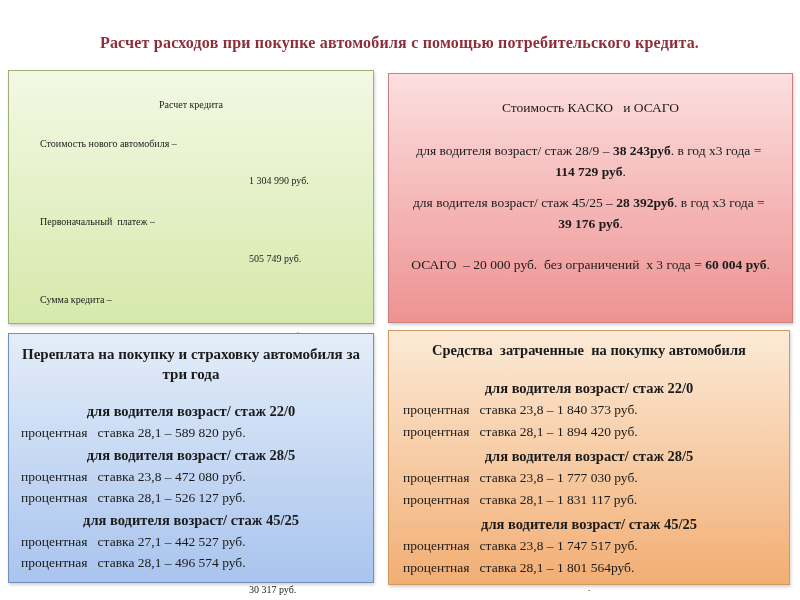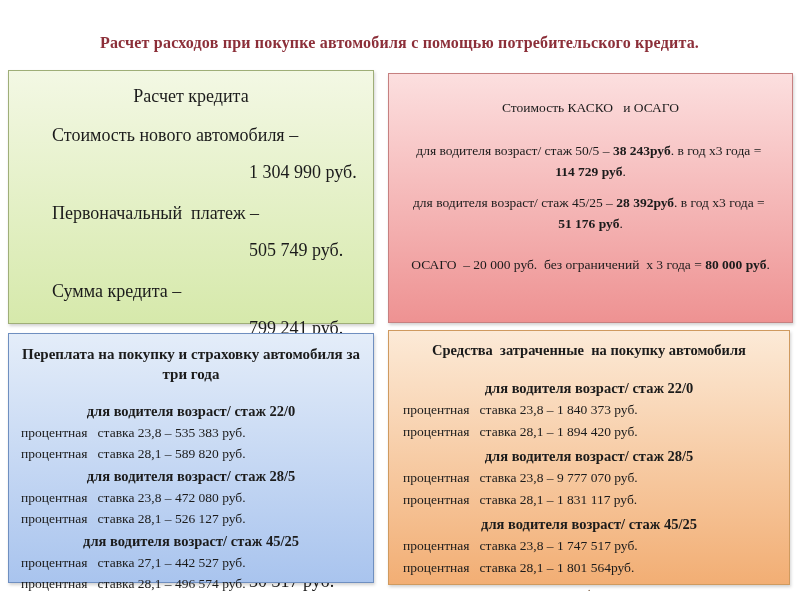--- a/index.html
+++ b/index.html
@@ -14,21 +14,21 @@
   }
   .panel{
     position:absolute;box-sizing:border-box;
     box-shadow:1px 2px 3px rgba(0,0,0,.18);
   }
   
   .panel-credit{
     left:8px;top:70px;width:366px;height:254px;
     border:1.5px solid var(--green_border,#9fae78);
     background:linear-gradient(to bottom,var(--green_top,#f3f8e4),var(--green_bottom,#d6e9ab));
-    padding:16px 8px 0;font-size:18px;line-height:19.5px;
+    padding:24px 8px 0;font-size:10px;line-height:19.5px;
   }
   .panel-credit .p-title{text-align:center;white-space:pre-wrap;}
   .krow{position:relative;padding-left:8px;white-space:pre-wrap;}
   .krow .kval{position:absolute;left:232px;top:16px;white-space:pre-wrap;margin-top:40px;}
   .kspacer{height:19.5px;}
   
   .panel-insurance{
     left:388px;top:73px;width:405px;height:250px;
     border:1.5px solid var(--pink_border,#c68080);
     background:linear-gradient(to bottom,var(--pink_top,#fcdfdf),var(--pink_bottom,#ee9292));
@@ -105,30 +105,29 @@
     </div>
     <div class="krow">
       
       <span class="kval">292  172 руб.</span>
     </div>
 
   </div>
 
   <div class="panel panel-insurance">
     <div class="p-title">Стоимость КАСКО   и ОСАГО</div>
-    <p class="ins-par"><span>для водителя возраст/ стаж 50/5 – </span><span class="b">38 243руб</span><span>. в год х3 года = </span><br><span class="b">114 729 руб</span><span>.</span></p>
-    <p class="ins-par"><span>для водителя возраст/ стаж 45/25 – </span><span class="b">28 392руб</span><span>. в год х3 года = </span><br><span class="b">51 176 руб</span><span>.</span></p>
-    <p class="ins-par"><span>ОСАГО  – 20 000 руб.  без ограничений  х 3 года = </span><span class="b">80 000 руб</span><span>.</span></p>
+    <p class="ins-par"><span>для водителя возраст/ стаж 28/9 – </span><span class="b">38 243руб</span><span>. в год х3 года = </span><br><span class="b">114 729 руб</span><span>.</span></p>
+    <p class="ins-par"><span>для водителя возраст/ стаж 45/25 – </span><span class="b">28 392руб</span><span>. в год х3 года = </span><br><span class="b">39 176 руб</span><span>.</span></p>
+    <p class="ins-par"><span>ОСАГО  – 20 000 руб.  без ограничений  х 3 года = </span><span class="b">60 004 руб</span><span>.</span></p>
   </div>
 
   <div class="panel panel-overpay">
     <div class="p-title">Переплата на покупку и страховку автомобиля за три года</div>
     <div>
       <div class="grp-header">для водителя возраст/ стаж 22/0</div>
-      <div class="rate-line">процентная   ставка 23,8 – 535 383 руб.</div>
       <div class="rate-line">процентная   ставка 28,1 – 589 820 руб.</div>
     </div>
     <div>
       <div class="grp-header">для водителя возраст/ стаж 28/5</div>
       <div class="rate-line">процентная   ставка 23,8 – 472 080 руб.</div>
       <div class="rate-line">процентная   ставка 28,1 – 526 127 руб.</div>
     </div>
     <div>
       <div class="grp-header">для водителя возраст/ стаж 45/25</div>
       <div class="rate-line">процентная   ставка 27,1 – 442 527 руб.</div>
@@ -138,21 +137,21 @@
 
   <div class="panel panel-total">
     <div class="p-title">Средства  затраченные  на покупку автомобиля</div>
     <div>
       <div class="grp-header">для водителя возраст/ стаж 22/0</div>
       <div class="rate-line">процентная   ставка 23,8 – 1 840 373 руб.</div>
       <div class="rate-line">процентная   ставка 28,1 – 1 894 420 руб.</div>
     </div>
     <div>
       <div class="grp-header">для водителя возраст/ стаж 28/5</div>
-      <div class="rate-line">процентная   ставка 23,8 – 9 777 070 руб.</div>
+      <div class="rate-line">процентная   ставка 23,8 – 1 777 030 руб.</div>
       <div class="rate-line">процентная   ставка 28,1 – 1 831 117 руб.</div>
     </div>
     <div>
       <div class="grp-header">для водителя возраст/ стаж 45/25</div>
       <div class="rate-line">процентная   ставка 23,8 – 1 747 517 руб.</div>
       <div class="rate-line">процентная   ставка 28,1 – 1 801 564руб.</div>
     </div>
     <div class="trailing-mark">.</div>
   </div>
 

